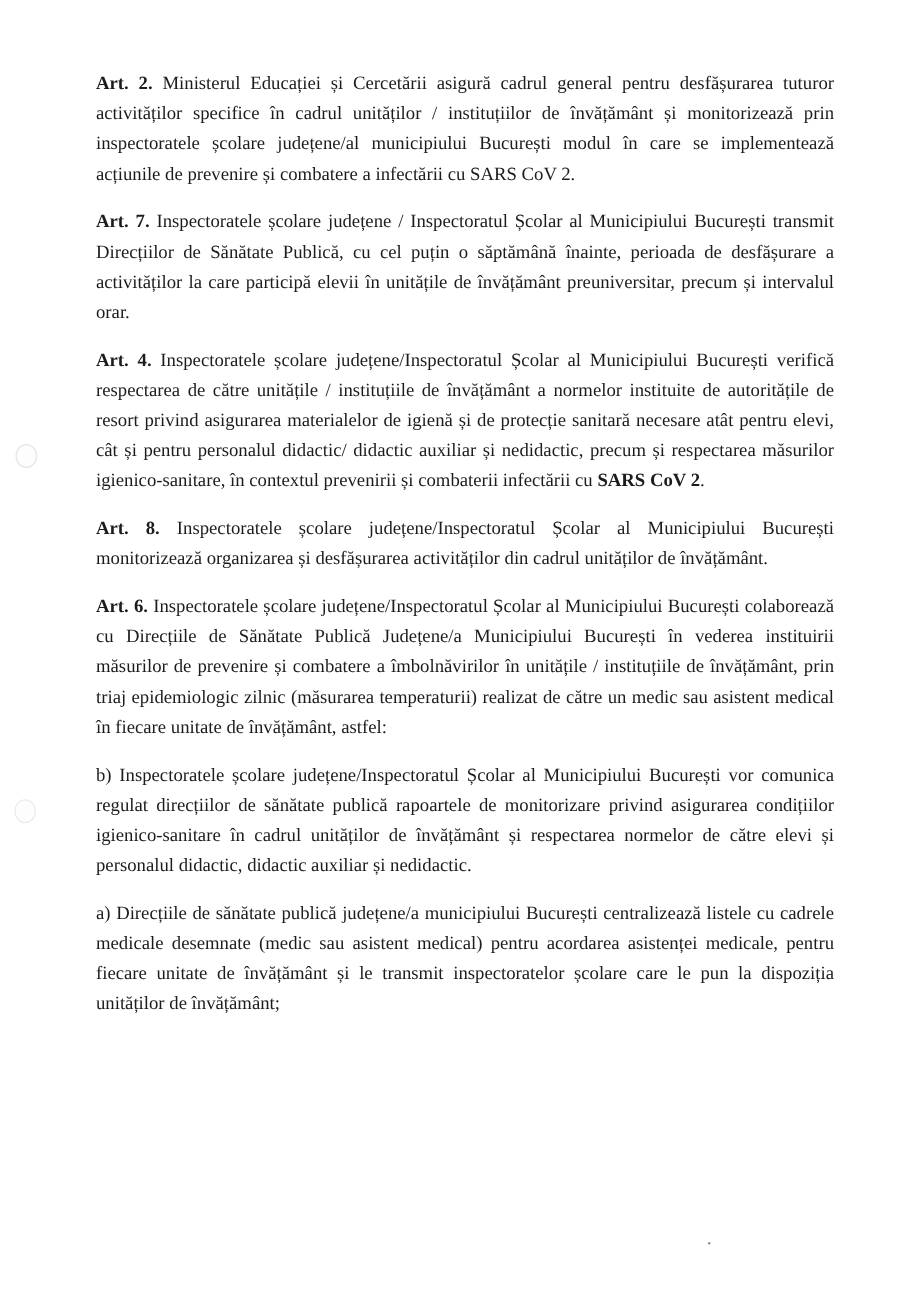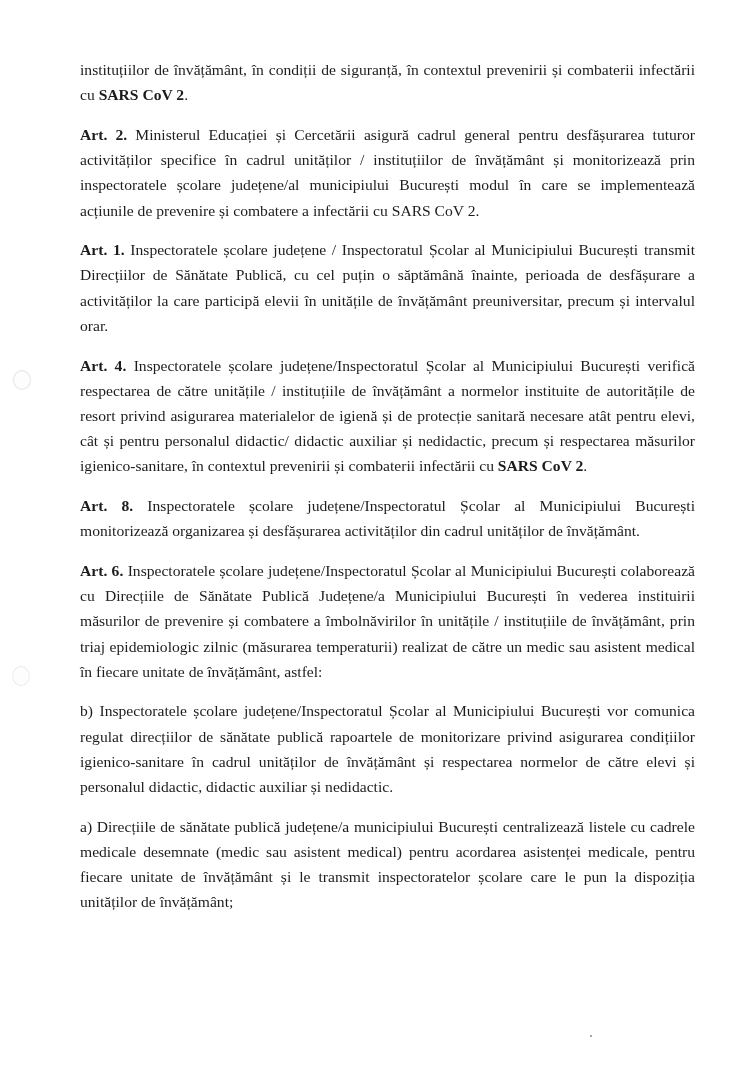--- a/index.html
+++ b/index.html
@@ -56,25 +56,24 @@
   </style>
 </head>
 <body>
 
 <div class="punch-hole punch-1"></div>
 <div class="punch-hole punch-2"></div>
 <div class="scan-dot"></div>
 
 <div class="page">
 
-  <p class="para"><span>instituțiilor de învățământ, în condiții de siguranță, în contextul prevenirii și combaterii infectării cu </span><span class="bold">SARS CoV 2</span><span>.</span></p>
 
   <p class="para"><span class="art-label">Art. 2.</span><span> Ministerul Educației și Cercetării asigură cadrul general pentru desfășurarea tuturor activităților specifice în cadrul unităților / instituțiilor de învățământ și monitorizează prin inspectoratele școlare județene/al municipiului București modul în care se implementează acțiunile de prevenire și combatere a infectării cu SARS CoV 2.</span></p>
 
-  <p class="para"><span class="art-label">Art. 1.</span><span> Inspectoratele școlare județene / Inspectoratul Școlar al Municipiului București transmit Direcțiilor de Sănătate Publică, cu cel puțin o săptămână înainte, perioada de desfășurare a activităților la care participă elevii în unitățile de învățământ preuniversitar, precum și intervalul orar.</span></p>
+  <p class="para"><span class="art-label">Art. 7.</span><span> Inspectoratele școlare județene / Inspectoratul Școlar al Municipiului București transmit Direcțiilor de Sănătate Publică, cu cel puțin o săptămână înainte, perioada de desfășurare a activităților la care participă elevii în unitățile de învățământ preuniversitar, precum și intervalul orar.</span></p>
 
   <p class="para"><span class="art-label">Art. 4.</span><span> Inspectoratele școlare județene/Inspectoratul Școlar al Municipiului București verifică respectarea de către unitățile  / instituțiile de învățământ a normelor instituite de autoritățile de resort privind asigurarea materialelor de igienă și de protecție sanitară necesare atât pentru elevi, cât și pentru personalul didactic/ didactic auxiliar și nedidactic, precum și respectarea măsurilor igienico-sanitare, în contextul prevenirii și combaterii infectării cu </span><span class="bold">SARS CoV 2</span><span>.</span></p>
 
   <p class="para"><span class="art-label">Art. 8.</span><span> Inspectoratele școlare județene/Inspectoratul Școlar al Municipiului București monitorizează organizarea și desfășurarea activităților din cadrul unităților de învățământ.</span></p>
 
   <p class="para"><span class="art-label">Art. 6.</span><span> Inspectoratele școlare județene/Inspectoratul Școlar al Municipiului București colaborează cu Direcțiile de Sănătate Publică Județene/a Municipiului București în vederea instituirii măsurilor de prevenire și combatere a îmbolnăvirilor în unitățile  / instituțiile de învățământ, prin triaj epidemiologic zilnic (măsurarea temperaturii) realizat de către un medic sau asistent medical în fiecare unitate de învățământ, astfel:</span></p>
 
   <p class="para">b) Inspectoratele școlare județene/Inspectoratul Școlar al Municipiului București vor comunica regulat direcțiilor de sănătate publică rapoartele de monitorizare privind asigurarea condițiilor igienico-sanitare în cadrul unităților de învățământ și respectarea normelor de către elevi și personalul didactic, didactic auxiliar și nedidactic.</p>
 
   <p class="para">a) Direcțiile de sănătate publică județene/a municipiului București centralizează listele cu cadrele medicale desemnate (medic sau asistent medical) pentru acordarea asistenței medicale, pentru fiecare unitate de învățământ și le transmit inspectoratelor școlare care le pun la dispoziția unităților de învățământ;</p>

